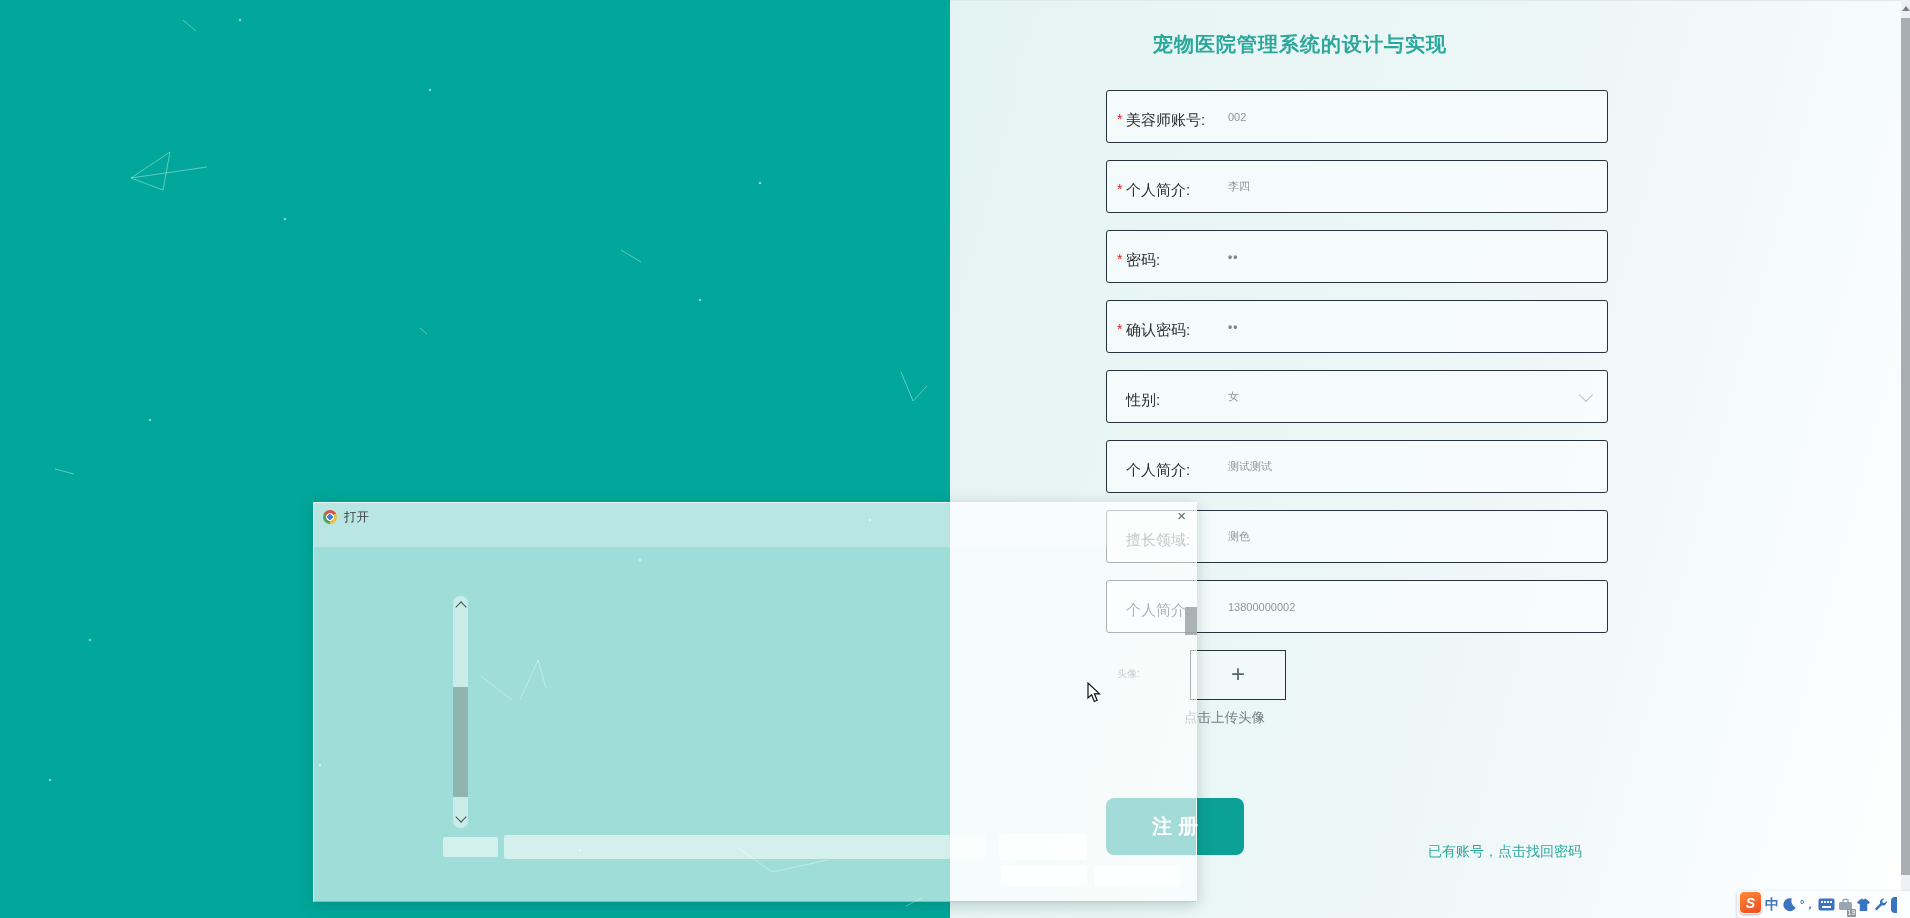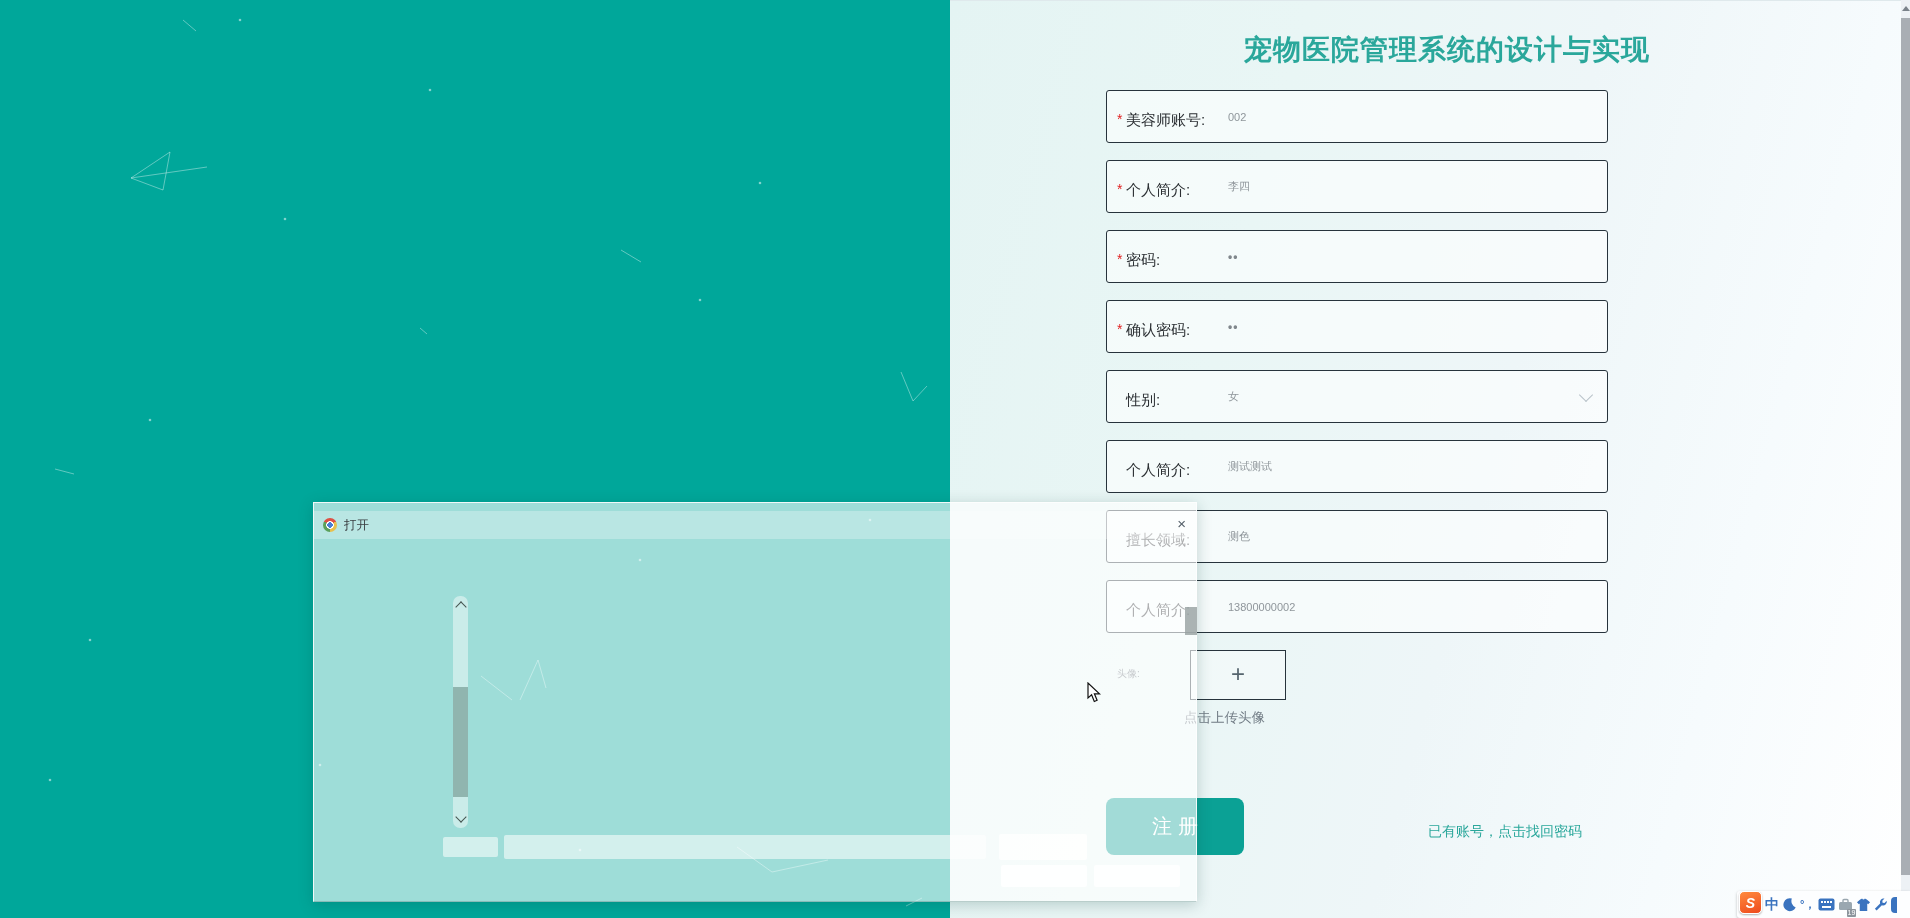--- a/index.html
+++ b/index.html
@@ -13,22 +13,22 @@
     border-top:1px solid #dfe9ec;}
   .constellation{position:absolute;left:0;top:0;}
 
   
   .page-scrollbar{position:absolute;right:0;top:0;width:9px;height:918px;background:#edf1f5;}
   .page-scrollbar .arrow-up{position:absolute;top:6px;left:1px;width:0;height:0;
     border-left:4px solid transparent;border-right:4px solid transparent;border-bottom:5px solid #7a828a;}
   .page-scrollbar .thumb{position:absolute;top:18px;left:0;width:9px;height:857px;background:#a9aeb4;}
 
   
-  .page-title{position:absolute;left:950px;top:31px;width:700px;text-align:right;
-    font-size:28px;font-weight:700;color:#2aa79b;letter-spacing:1px;}
+  .page-title{position:absolute;left:950px;top:31px;width:700px;text-align:center;
+    font-size:20px;font-weight:700;color:#2aa79b;letter-spacing:1px;}
 
   
   .form-fields{position:absolute;left:1106px;top:90px;width:502px;}
   .field-row{position:relative;box-sizing:border-box;height:53px;margin-bottom:17px;
     border:1px solid #27333c;border-radius:3px;background:rgba(255,255,255,0.55);
     display:flex;align-items:center;padding-left:10px;}
   .req{width:9px;color:#e02020;font-size:14px;margin-top:4px;}
   .flabel{width:102px;font-size:15px;color:#2b2f33;margin-top:8px;}
   .fvalue{font-size:11px;color:#8f969b;}
   .fvalue.pwd{font-size:12px;font-weight:700;color:#80878c;letter-spacing:1px;}
@@ -36,32 +36,32 @@
     border-right:1.5px solid #b9c2c9;border-bottom:1.5px solid #b9c2c9;
     transform:translateY(-70%) rotate(45deg);}
 
   .avatar-label{position:absolute;left:1117px;top:667px;font-size:10px;color:#6d767d;}
   .avatar-box{position:absolute;left:1190px;top:650px;width:96px;height:50px;box-sizing:border-box;
     border:1px solid #27333c;background:rgba(255,255,255,0.35);display:flex;align-items:center;justify-content:center;}
   .avatar-box .plus{font-size:24px;font-weight:300;color:#55656e;margin-top:-2px;}
   .avatar-hint{position:absolute;left:1184px;top:709px;font-size:13.5px;color:#707b84;font-family:Liberation Mono, monospace;}
 
   .register-btn{position:absolute;left:1106px;top:798px;width:138px;height:57px;
-    background:#0ba195;border:none;border-radius:8px;color:#fff;font-weight:400;
+    background:#0ba195;border:none;border-radius:8px;color:#fff;font-weight:700;
     font-size:20px;letter-spacing:6px;text-indent:6px;display:flex;align-items:center;justify-content:center;
     font-family:inherit;cursor:pointer;}
-  .login-link{position:absolute;left:1400px;top:823px;width:210px;text-align:center;
+  .login-link{position:absolute;left:1400px;top:843px;width:210px;text-align:center;
     font-size:14px;color:#2aa79b;cursor:pointer;}
 
   
   .dialog{position:absolute;left:313px;top:502px;width:884px;height:400px;box-sizing:border-box;
     background:rgba(255,255,255,0.62);border:1px solid rgba(255,255,255,0.85);
     border-bottom-color:rgba(110,150,145,0.45);box-shadow:0 3px 14px rgba(0,60,55,0.22);}
-  .dialog-header{position:absolute;left:0;top:0;width:100%;height:28px;background:rgba(255,255,255,0.28);
-    display:flex;align-items:center;margin-top:8px;}
+  .dialog-header{position:absolute;left:0;top:0;width:100%;height:44px;background:rgba(255,255,255,0.28);
+    display:flex;align-items:center;}
   .chrome-icon{position:absolute;left:9px;top:7px;width:14px;height:14px;border-radius:50%;
     background:
       radial-gradient(circle at 50% 50%, #4a7fd4 0 26%, #ffffff 27% 38%, rgba(0,0,0,0) 39%),
       conic-gradient(from -60deg,#de5044 0 120deg,#e8c04c 120deg 240deg,#5ba05a 240deg 360deg);}
   .dialog-title{position:absolute;left:30px;top:6px;font-size:12.5px;color:#3a3f42;}
   .dialog-close{position:absolute;right:10px;top:4px;font-size:15px;color:#55606a;cursor:pointer;line-height:18px;}
 
   .dlg-scrollbar{position:absolute;left:139px;top:93px;width:15px;height:232px;
     background:rgba(255,255,255,0.45);border-radius:7px;}
   .dlg-scrollbar .thumb{position:absolute;left:0;top:91px;width:15px;height:110px;

